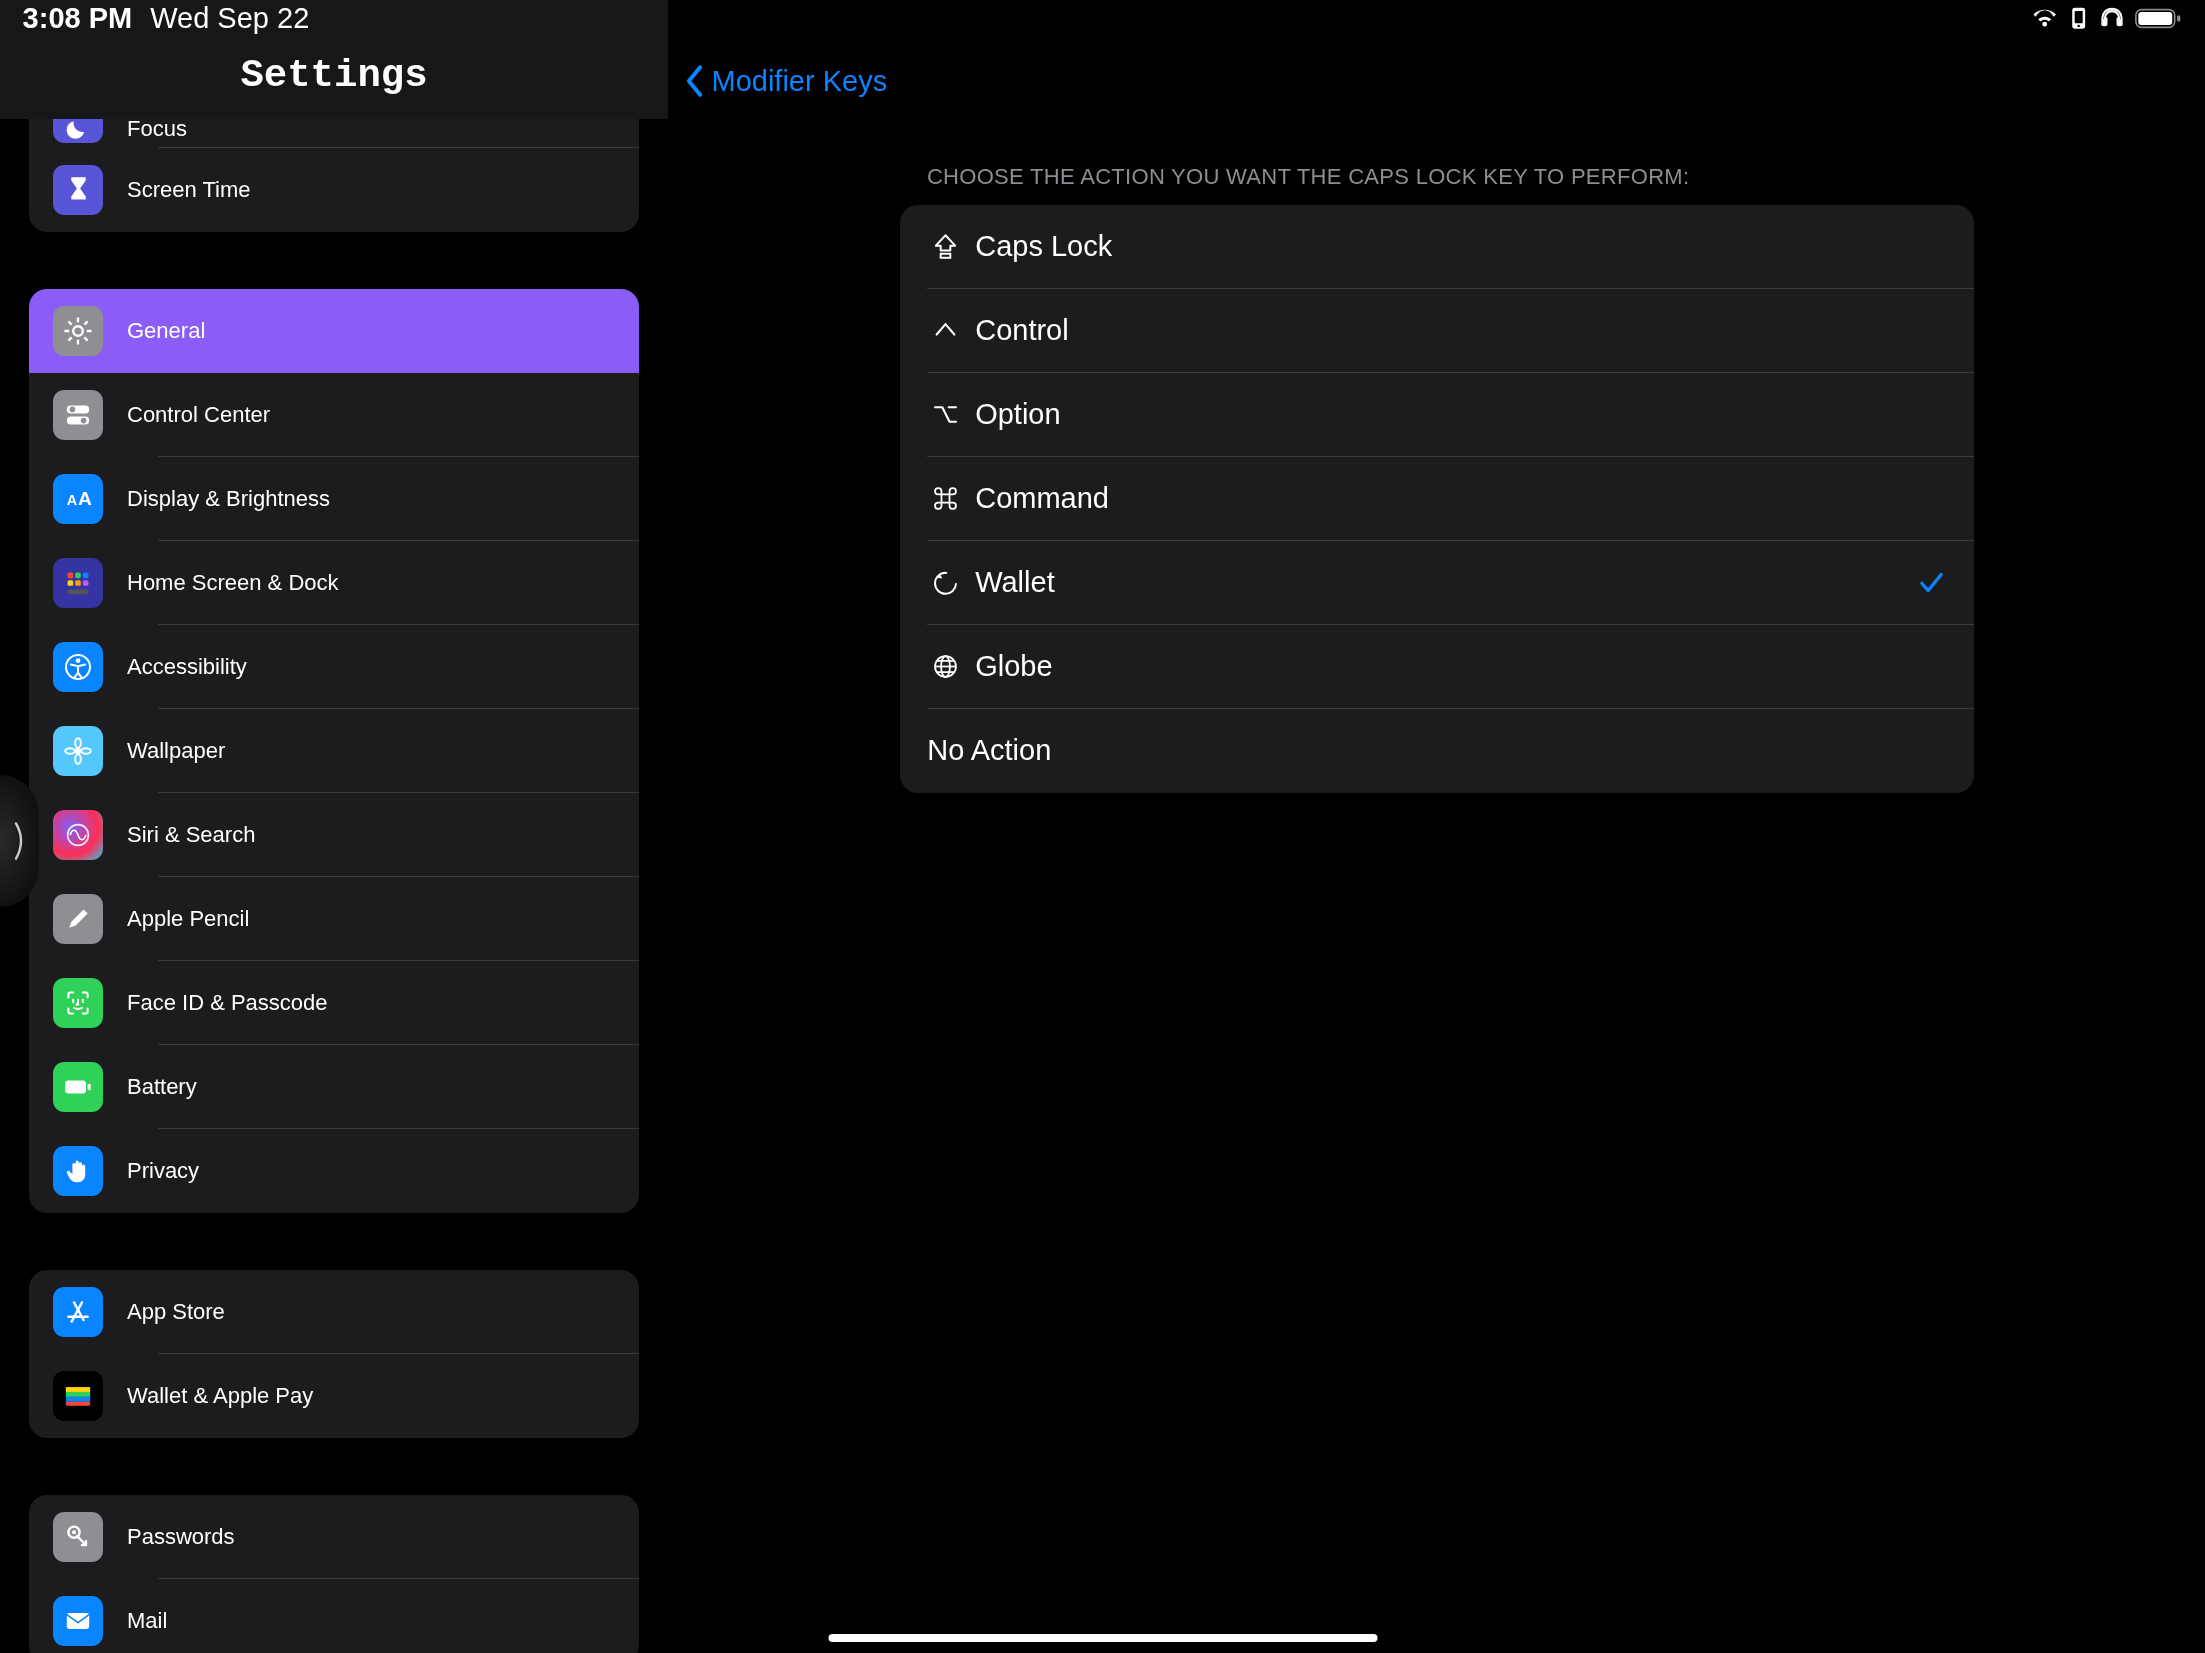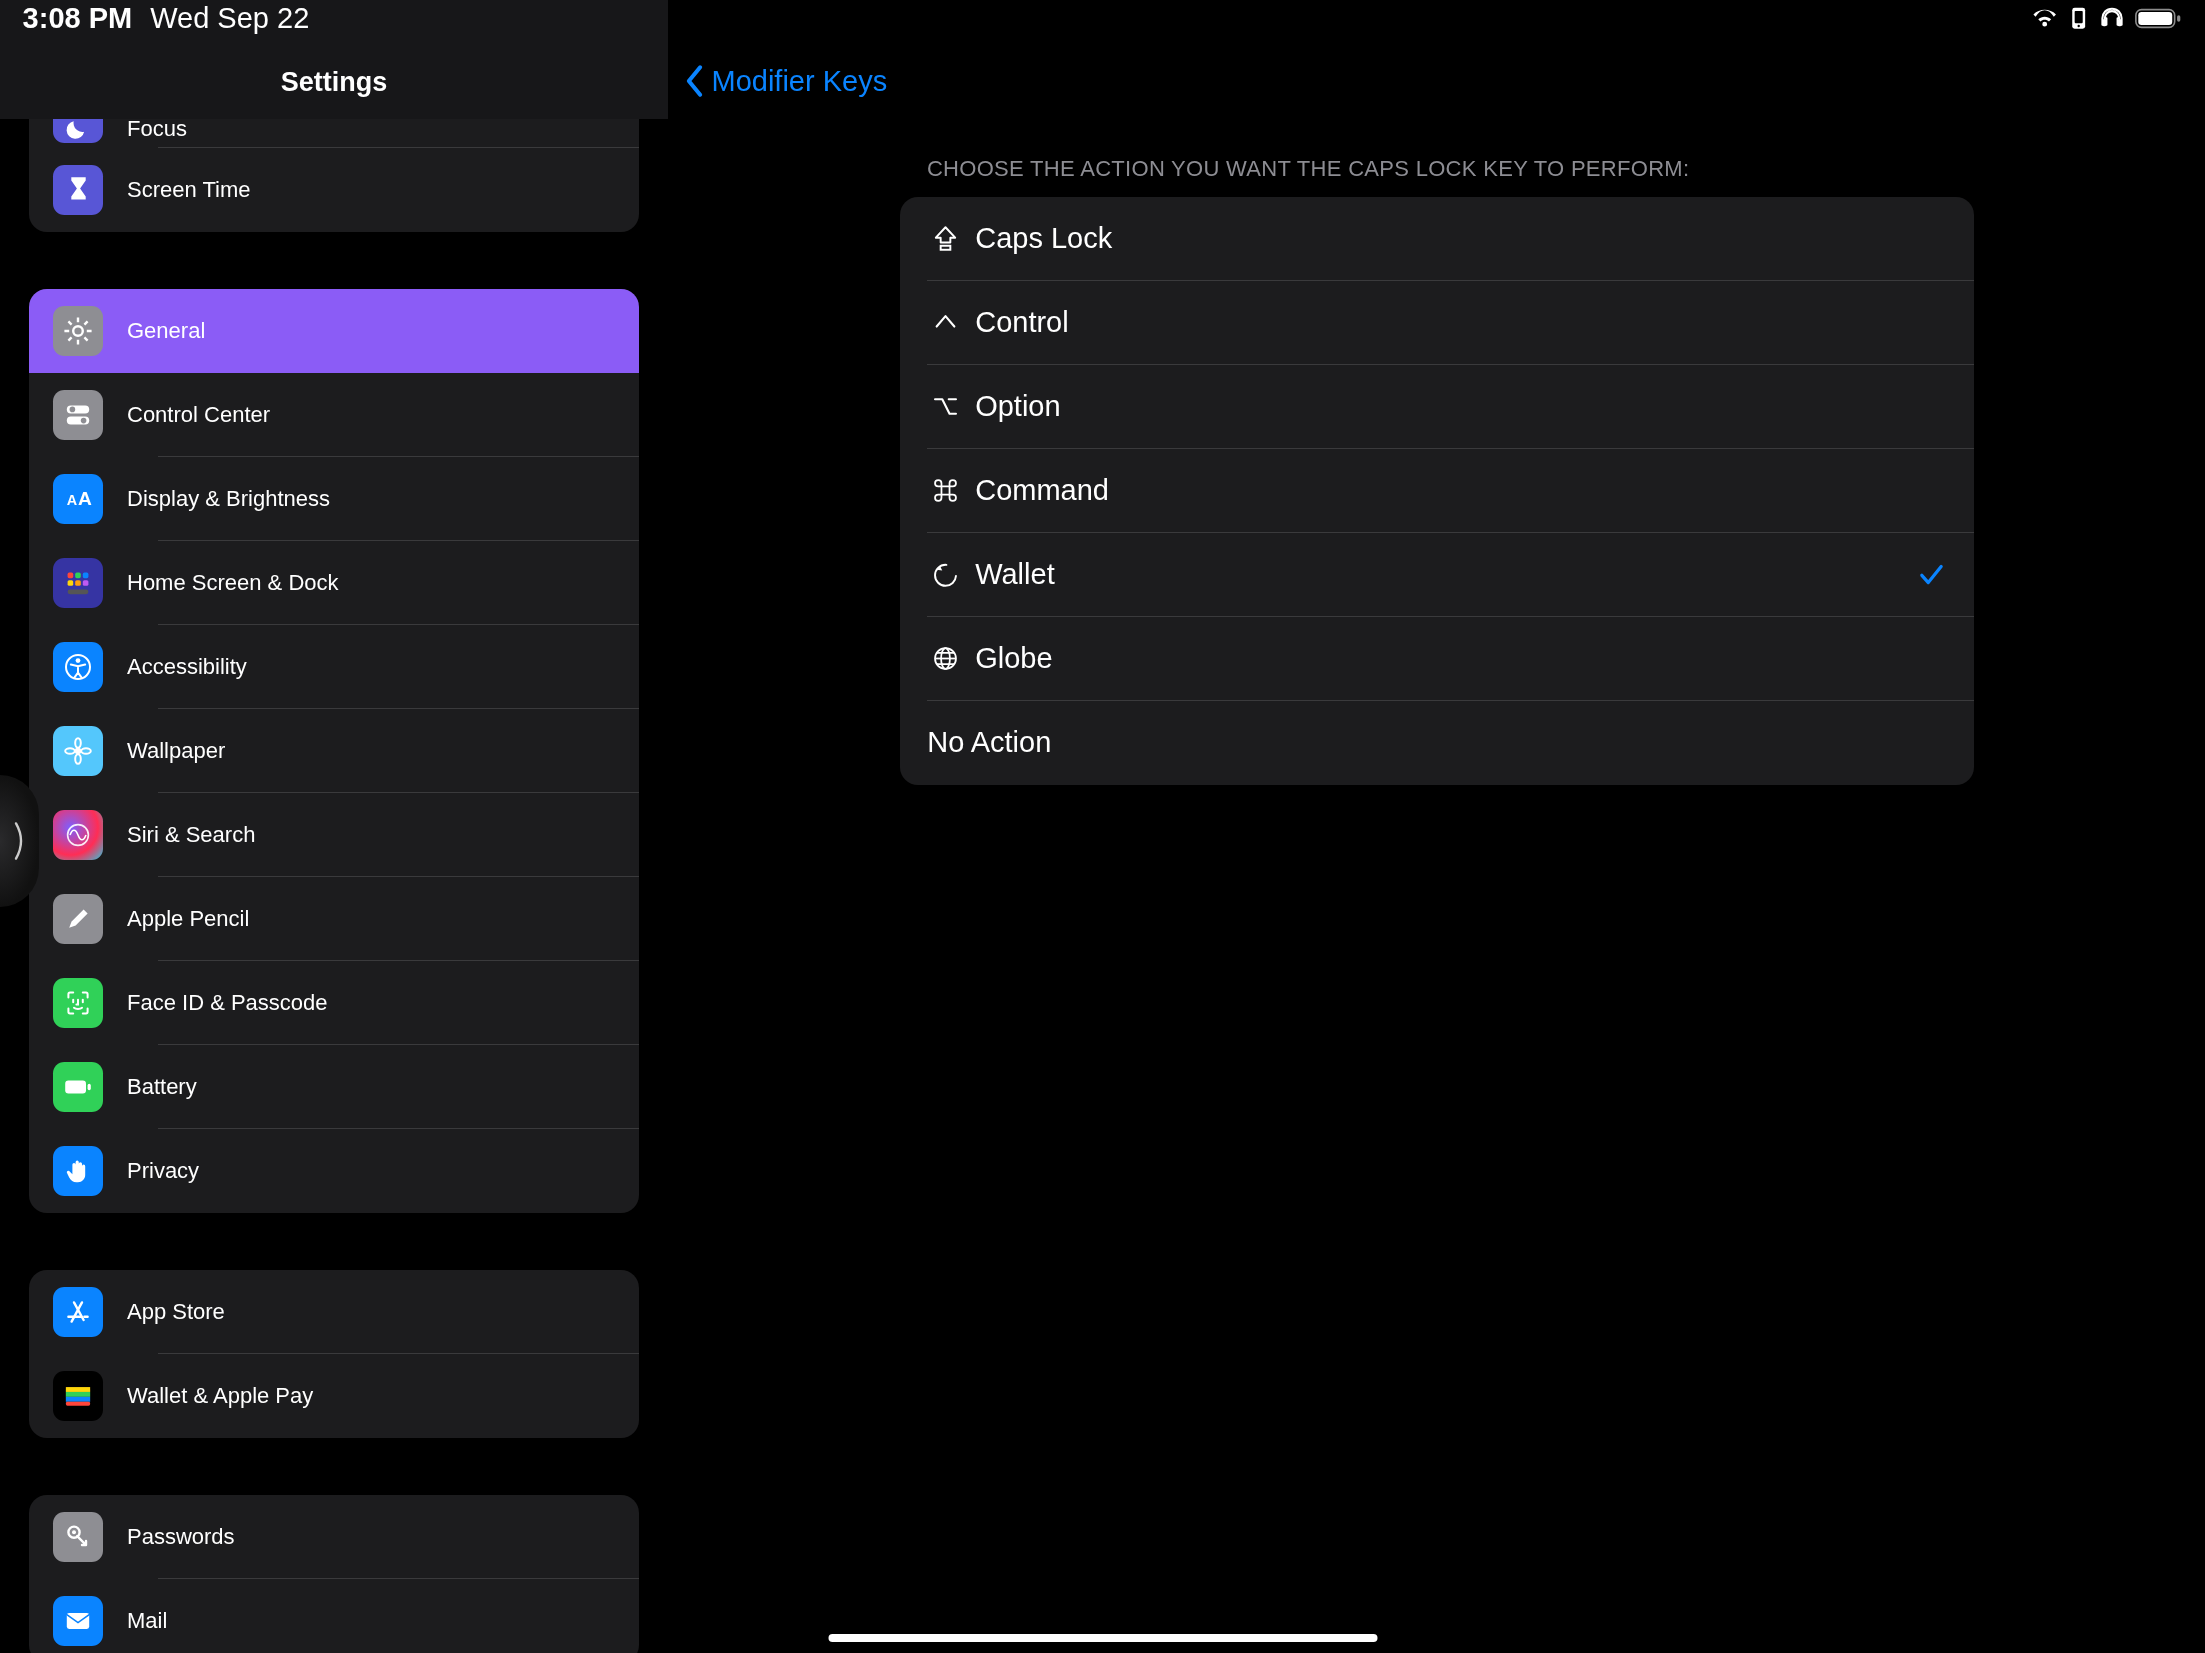--- a/index.html
+++ b/index.html
@@ -10,21 +10,21 @@
   .status-bar { position: absolute; top: 0; left: 0; right: 0; height: 37px; display: flex; align-items: center; justify-content: space-between; padding: 0 22.6px; font-size: 29px; font-weight: 600; color: #fff; z-index: 10; }
   .status-left { display: flex; align-items: center; gap: 18px; }
   .status-time { font-weight: 600; }
   .status-date { font-weight: 500; }
   .status-right { display: flex; align-items: center; gap: 11.3px; }
   .status-right svg { display: block; }
 
   
   .sidebar { position: absolute; left: 0; top: 0; width: 668px; height: 1653px; background: #000; }
   .sidebar-header { position: absolute; top: 0; left: 0; right: 0; height: 119px; background: rgba(28,28,30,0.82); display: flex; align-items: flex-end; justify-content: center; padding-bottom: 21px; }
-  .sidebar-title { font-size: 27px; font-weight: 600; }
+  .sidebar-title { font-size: 39px; font-weight: 600; font-family: Liberation Mono, monospace; }
   .sidebar-scroll { position: absolute; top: 119px; left: 0; right: 0; bottom: 0; overflow: hidden; }
 
   .group { margin: 0 29px 57px 29px; background: #1C1C1E; border-radius: 18px; overflow: hidden; }
   .group.partial-top { border-top-left-radius: 0; border-top-right-radius: 0; }
   .row { display: flex; align-items: center; height: 84px; padding: 0 24px; position: relative; }
   .row .sep { position: absolute; left: 129px; right: 0; bottom: 0; height: 0.8px; background: #3A3A3C; }
   .row:last-child .sep { display: none; }
   .row.selected { background: #8b5cf6; }
   .row .icon { width: 50px; height: 50px; border-radius: 11.3px; margin-right: 24px; flex: none; display: flex; align-items: center; justify-content: center; }
   .row .label { font-size: 22px; font-weight: 400; color: #fff; }
@@ -32,21 +32,21 @@
   .row.cut .icon { height: 29px; border-top-left-radius: 0; border-top-right-radius: 0; }
   .row.cut .label { line-height: 29px; }
 
   
   .content { position: absolute; left: 668px; top: 0; width: 1537px; height: 1653px; background: #000; }
   .nav { position: absolute; top: 0; left: 0; right: 0; height: 119px; display: flex; align-items: flex-end; padding-bottom: 21px; }
   .back { display: flex; align-items: center; gap: 6.5px; color: #0A84FF; font-size: 29px; padding-left: 16px; }
   .back svg { display: block; }
   .content-body { position: absolute; top: 152px; left: 0; right: 0; bottom: 0; }
   .section-header { font-size: 22px; letter-spacing: 0.3px; color: #8D8D93; padding: 0 0 14.5px 27.4px; text-transform: uppercase; }
-  .section-wrap { width: 1074px; margin: 4px auto; }
+  .section-wrap { width: 1074px; margin: 12px auto; }
   .list { background: #1C1C1E; border-radius: 18px; overflow: hidden; }
   .opt { display: flex; align-items: center; height: 84px; padding: 0 27.4px; position: relative; }
   .opt .sep { position: absolute; left: 27.4px; right: 0; bottom: 0; height: 0.8px; background: #3A3A3C; }
   .opt:last-child .sep { display: none; }
   .opt .sym { width: 37px; margin-right: 11.3px; flex: none; display: flex; align-items: center; justify-content: center; }
   .opt .olabel { font-size: 29px; font-weight: 400; color: #fff; flex: 1; }
   .opt .check { color: #0A84FF; width: 32px; display: flex; justify-content: flex-end; }
 
   
   .home-indicator { position: absolute; bottom: 11.3px; left: 50%; transform: translateX(-50%); width: 549px; height: 8px; background: #fff; border-radius: 4.8px; }

